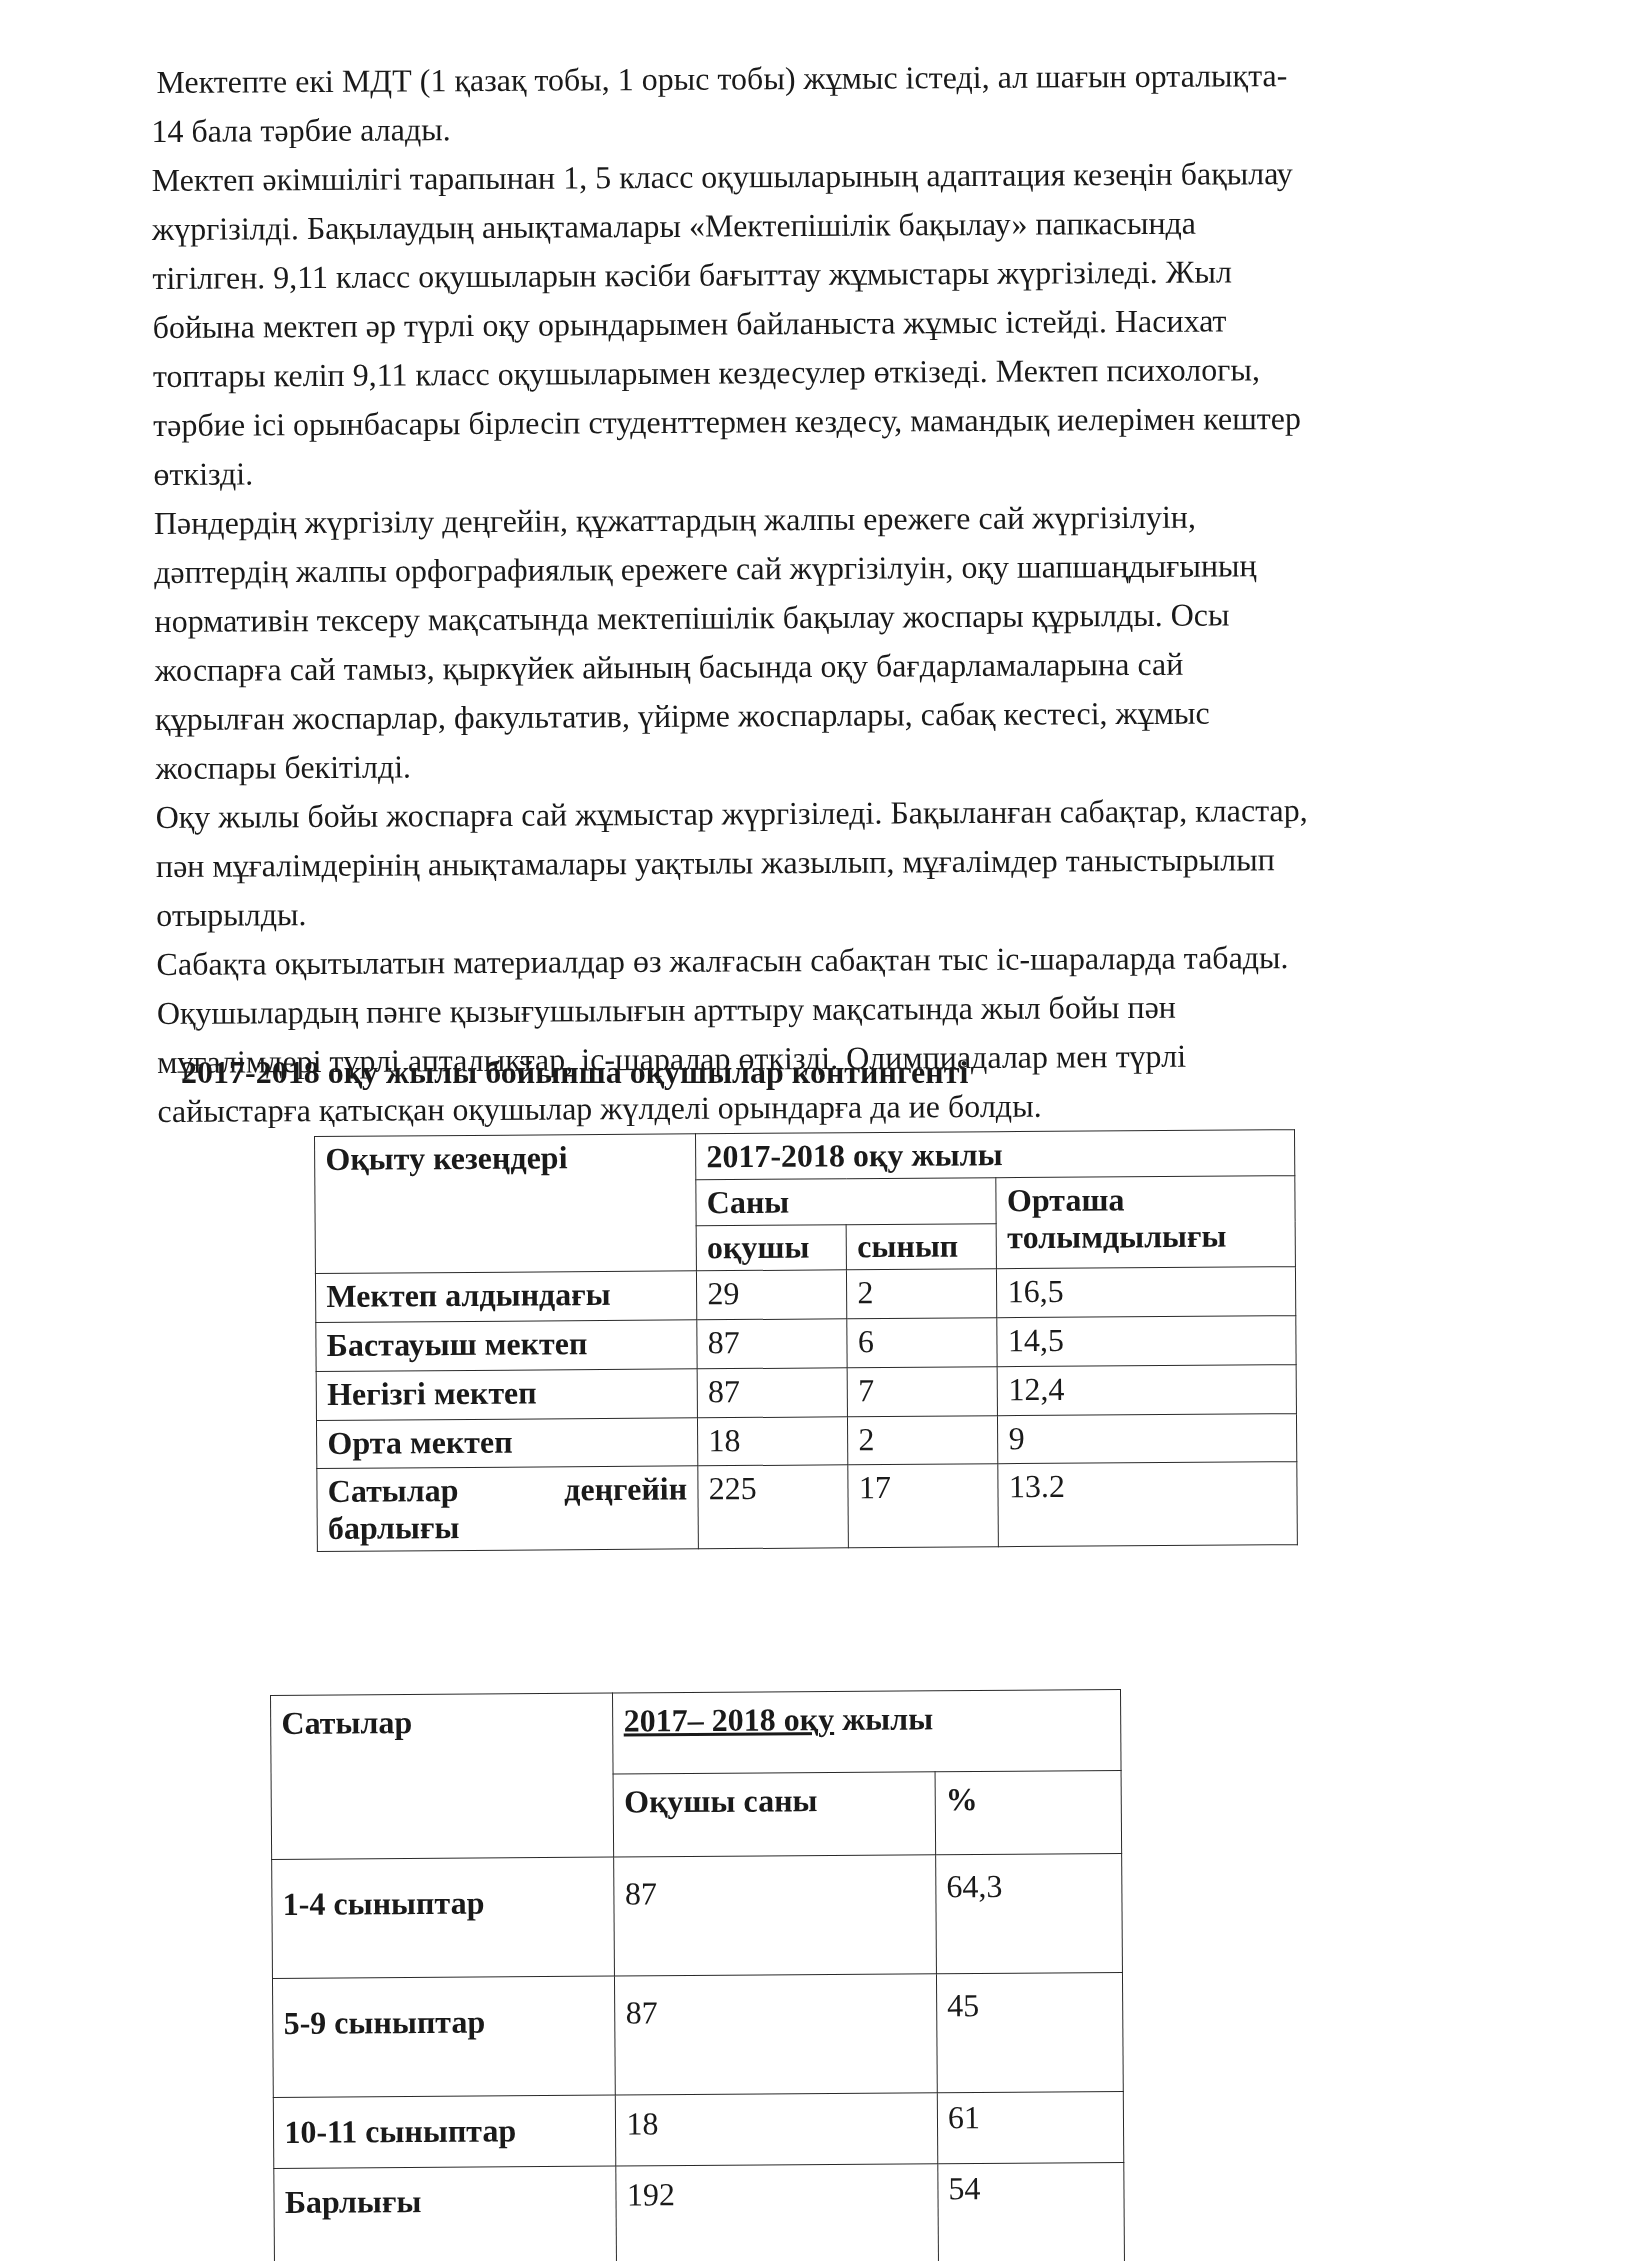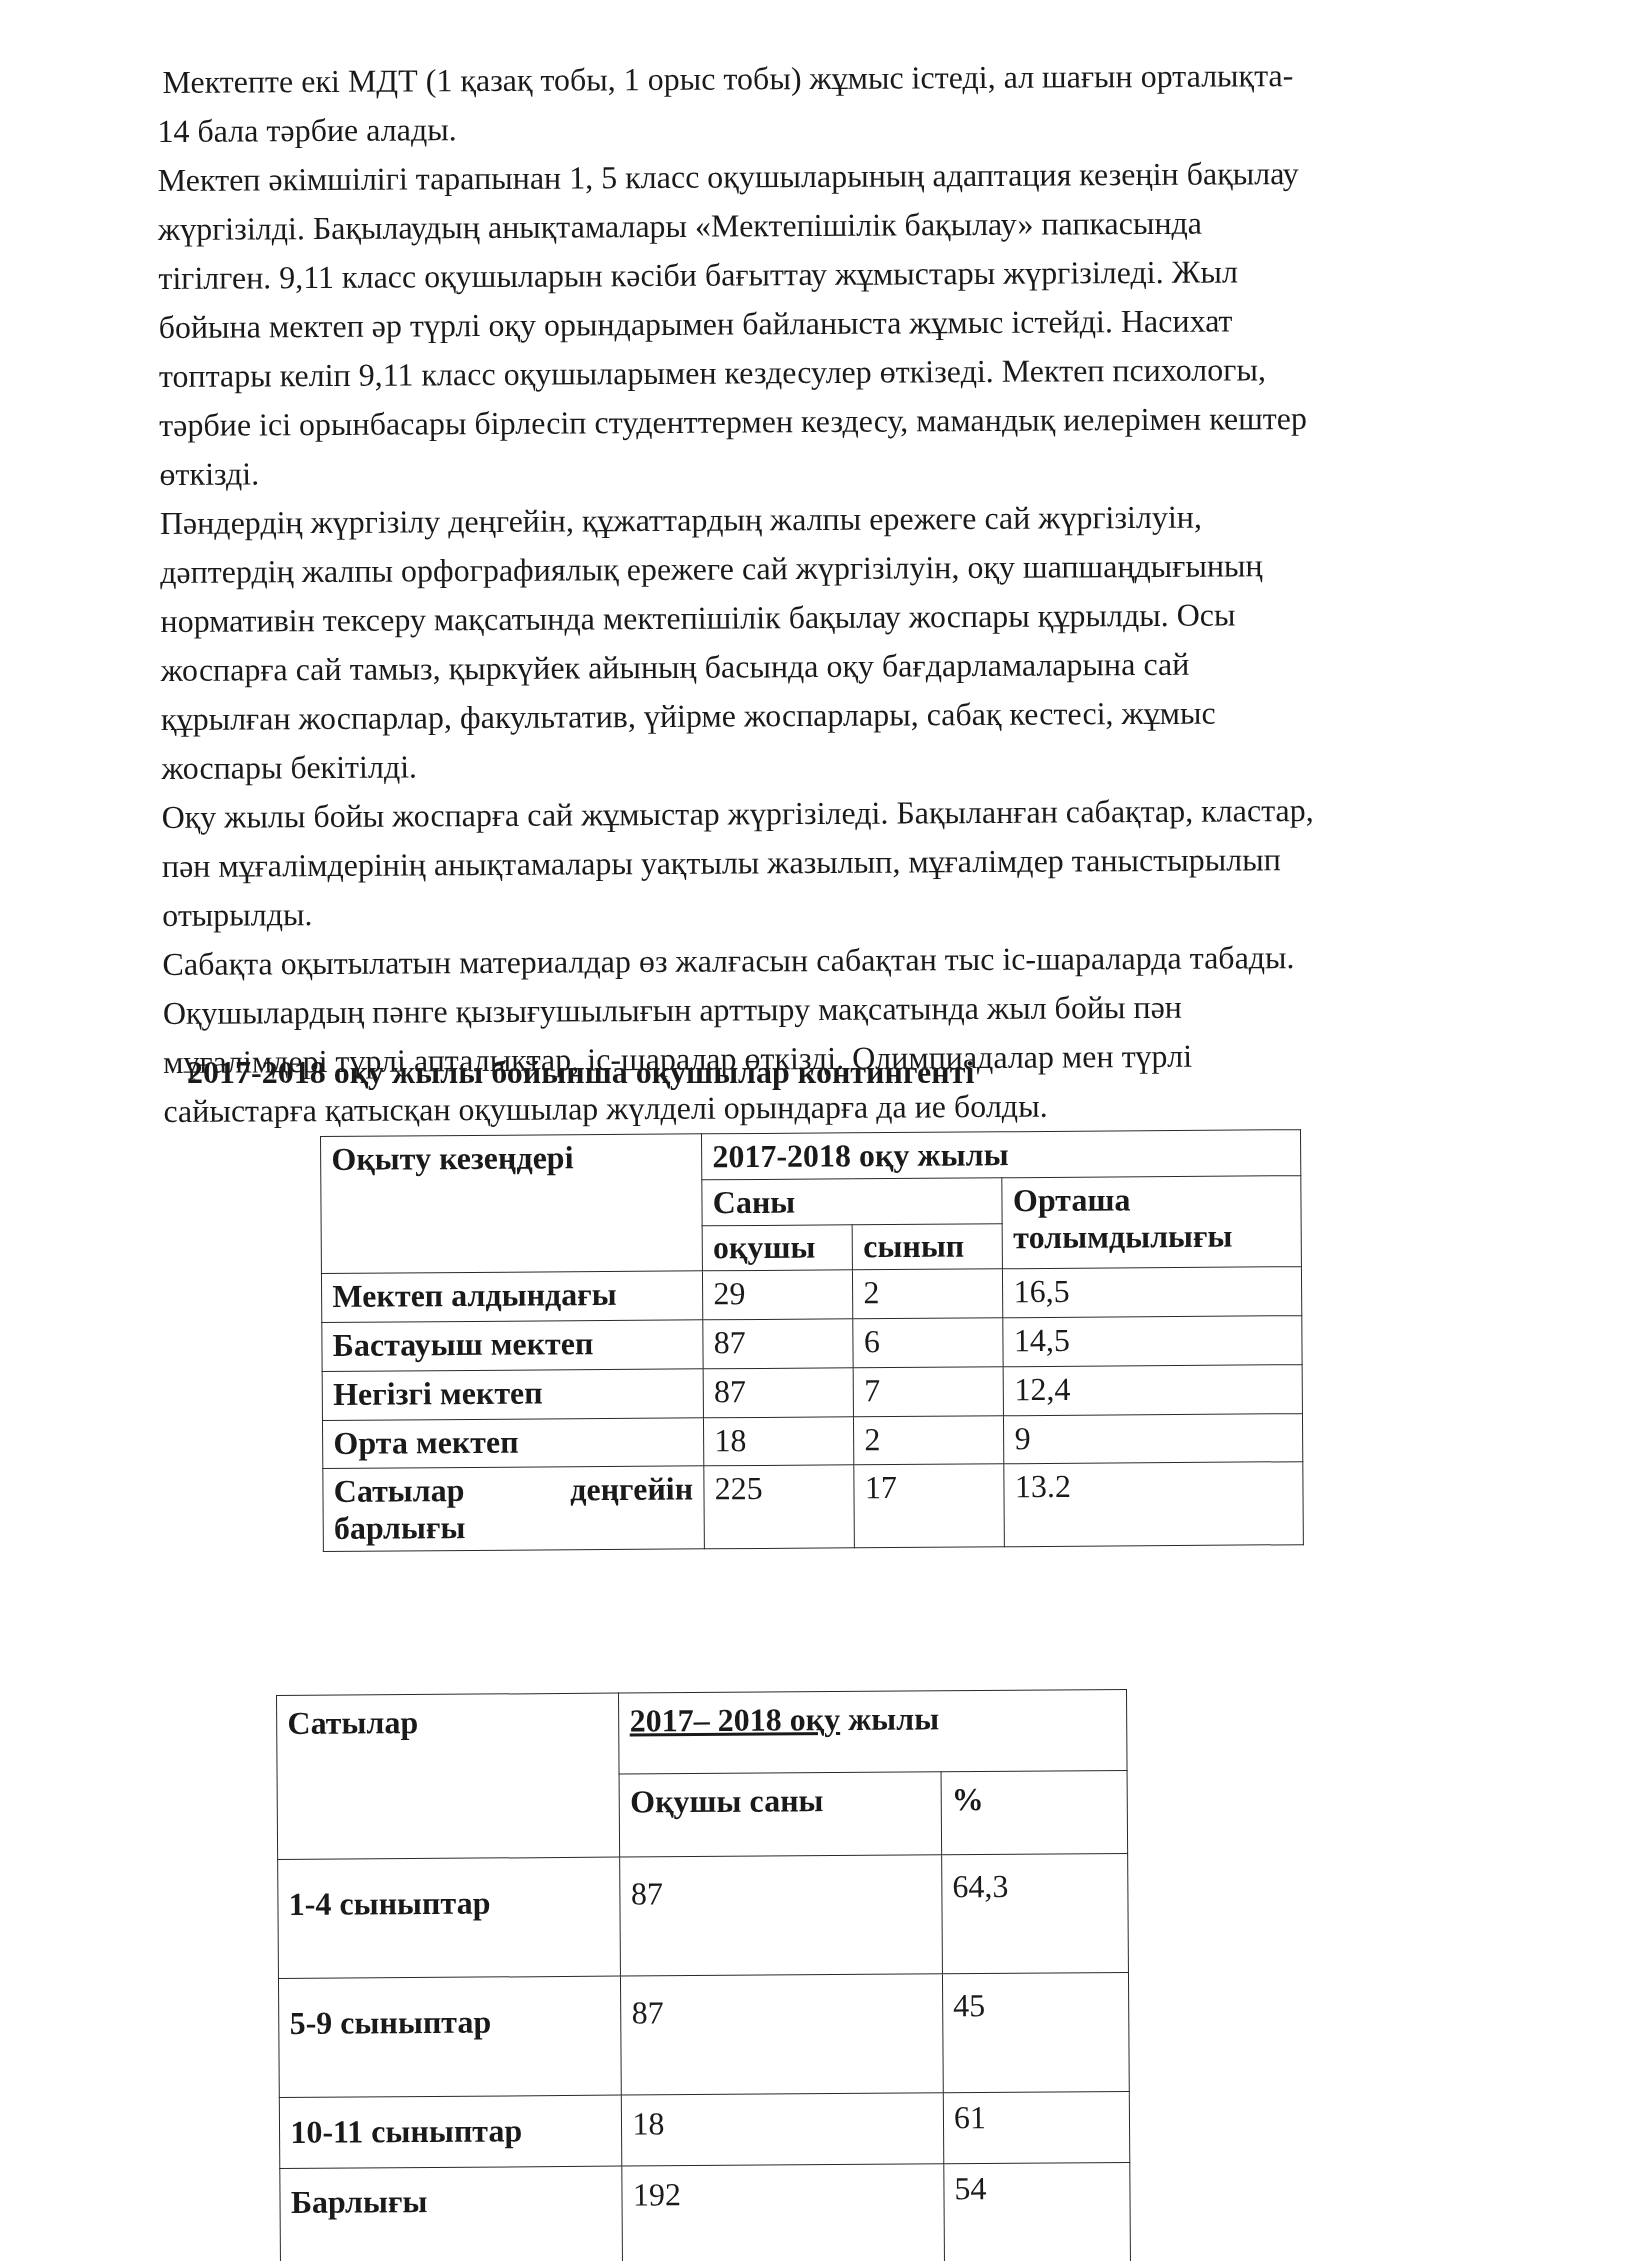--- a/index.html
+++ b/index.html
@@ -1,18 +1,18 @@
 <!DOCTYPE html>
 <html style="font-size:10.3px"><head>
 <meta charset="utf-8">
 <style>
   html, body { margin: 0; padding: 0; background: #ffffff; }
   body { width: 1644px; height: 2261px; position: relative; overflow: hidden;
          font-family: "Liberation Serif", "DejaVu Serif", serif; color: #1a1a1a; }
-  .page { position: absolute; left: 12px; top: 0; width: 1407px; height: 2261px; }
+  .page { position: absolute; left: 6px; top: 0; width: 1407px; height: 2261px; }
   .body-text { position: absolute; left: 145px; top: 58px; width: 1373px;
                font-size: 32px; line-height: 49px; transform: rotate(-0.35deg); transform-origin: left top; }
   .body-text .line { white-space: nowrap; display: block; }
   .body-text .line.indent { padding-left: 5.2px; }
   .heading { position: absolute; font-weight: bold; font-size: 32px; white-space: nowrap; }
   .h1 { left: 175px; top: 1054px; }
   .h2 { left: 429px; top: 1615px; }
   table { position: absolute; border-collapse: collapse; font-size: 32px; transform: rotate(-0.4deg); transform-origin: left top; }
   td, th { border: 1.9px solid #2a2a2a; vertical-align: top; text-align: left; padding: 3.9px 10.3px; font-weight: normal; }
   .b { font-weight: bold; }

